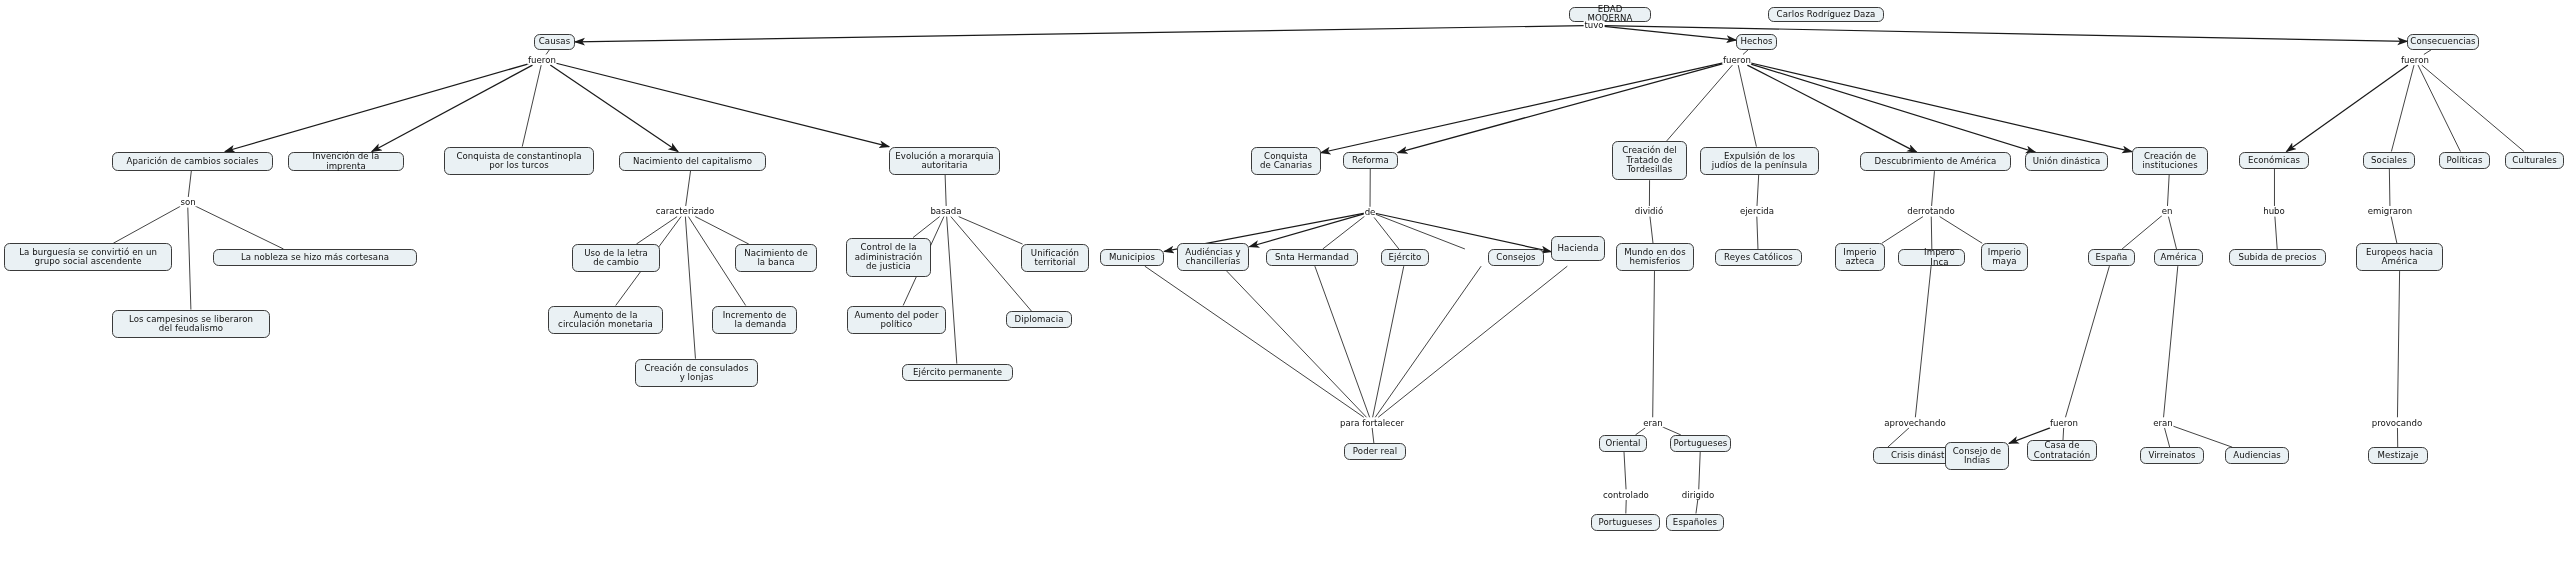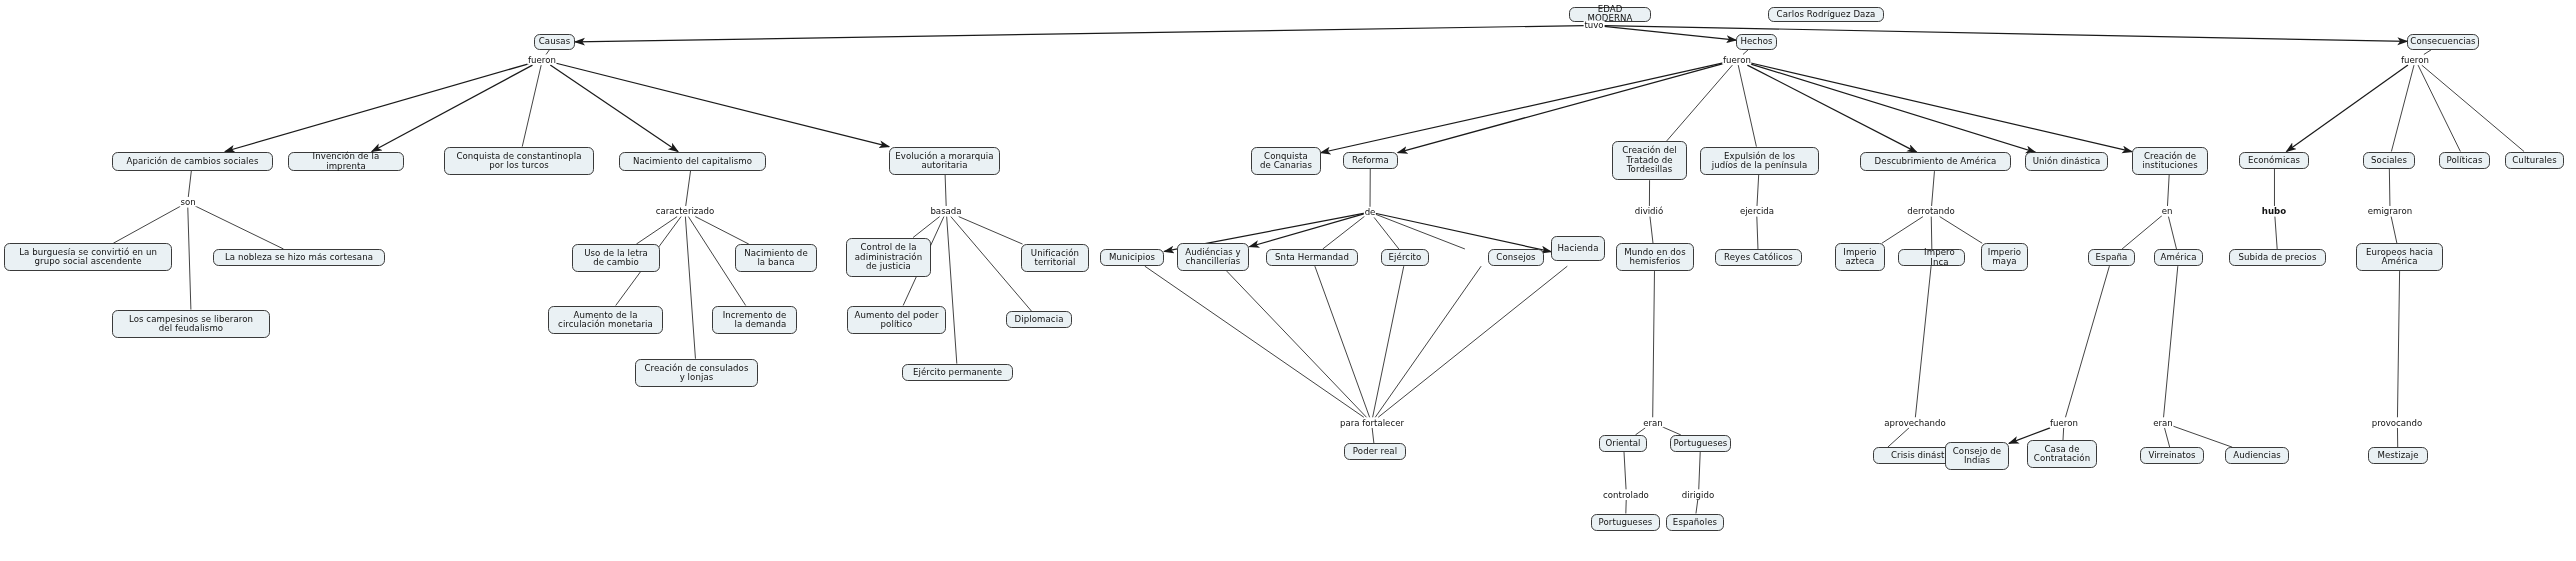--- a/index.html
+++ b/index.html
@@ -159,21 +159,21 @@
       <div class="node" style="left: 2407px; top: 34px; width: 72px; height: 15.6px;">Consecuencias</div>
       <div class="node" style="left: 112px; top: 152px; width: 161px; height: 19px;">Aparición de cambios sociales</div>
       <div class="node" style="left: 288px; top: 152px; width: 116px; height: 19px;">Invención de la imprenta</div>
       <div class="node" style="left: 444px; top: 147px; width: 150px; height: 28px;">Conquista de constantinopla
 por los turcos</div>
       <div class="node" style="left: 619px; top: 152px; width: 147px; height: 19px;">Nacimiento del capitalismo</div>
       <div class="node" style="left: 889px; top: 147px; width: 111px; height: 28px;">Evolución a morarquia
 autoritaria</div>
       <div class="node" style="left: 4.1px; top: 243px; width: 168px; height: 28px;">La burguesía se convirtió en un
 grupo social ascendente</div>
-      <div class="node" style="left: 213px; top: 249px; width: 172px; height: 17px;">La nobleza se hizo más cortesana</div>
+      <div class="node" style="left: 213px; top: 249px; width: 204px; height: 17px;">La nobleza se hizo más cortesana</div>
       <div class="node" style="left: 112px; top: 310px; width: 158px; height: 28px;">Los campesinos se liberaron
 del feudalismo</div>
       <div class="node" style="left: 572px; top: 244px; width: 88px; height: 28px;">Uso de la letra
 de cambio</div>
       <div class="node" style="left: 735px; top: 244px; width: 82px; height: 28px;">Nacimiento de
 la banca</div>
       <div class="node" style="left: 548px; top: 306px; width: 115px; height: 28px;">Aumento de la
 circulación monetaria</div>
       <div class="node" style="left: 712px; top: 306px; width: 85px; height: 28px; text-align: right;">Incremento de
 la demanda</div>
@@ -225,40 +225,40 @@
       <div class="node" style="left: 2356px; top: 243px; width: 87px; height: 28px;">Europeos hacia
 América</div>
       <div class="node" style="left: 1344px; top: 443px; width: 62px; height: 17px;">Poder real</div>
       <div class="node" style="left: 1599px; top: 435px; width: 48px; height: 17px;">Oriental</div>
       <div class="node" style="left: 1670px; top: 435px; width: 61px; height: 17px;">Portugueses</div>
       <div class="node" style="left: 1591px; top: 514px; width: 69px; height: 17px;">Portugueses</div>
       <div class="node" style="left: 1666px; top: 514px; width: 58px; height: 17px;">Españoles</div>
       <div class="node" style="left: 1838px; top: 447px; width: 102px; height: 17px; margin-left: 35px;">Crisis dinástica</div>
       <div class="node" style="left: 1945px; top: 442px; width: 64px; height: 28px;">Consejo de
 Indias</div>
-      <div class="node" style="left: 2027px; top: 440px; width: 70px; height: 28px;">Casa de
+      <div class="node" style="left: 2027px; top: 440px; width: 70px; height: 21px;">Casa de
 Contratación</div>
       <div class="node" style="left: 2140px; top: 447px; width: 64px; height: 17px;">Virreinatos</div>
       <div class="node" style="left: 2225px; top: 447px; width: 64px; height: 17px;">Audiencias</div>
       <div class="node" style="left: 2368px; top: 447px; width: 60px; height: 17px;">Mestizaje</div>
     </div>
   <div id="label-layer">
       <div class="link-label" style="left: 1594px; top: 25.4px;">tuvo</div>
       <div class="link-label" style="left: 542px; top: 60px;">fueron</div>
       <div class="link-label" style="left: 1737px; top: 60px;">fueron</div>
       <div class="link-label" style="left: 2415px; top: 60px;">fueron</div>
       <div class="link-label" style="left: 188px; top: 202px;">son</div>
       <div class="link-label" style="left: 685px; top: 211px;">caracterizado</div>
       <div class="link-label" style="left: 946px; top: 211px;">basada</div>
       <div class="link-label" style="left: 1370px; top: 212px;">de</div>
       <div class="link-label" style="left: 1649px; top: 211px;">dividió</div>
       <div class="link-label" style="left: 1757px; top: 211px;">ejercida</div>
       <div class="link-label" style="left: 1931px; top: 211px;">derrotando</div>
       <div class="link-label" style="left: 2167px; top: 211px;">en</div>
-      <div class="link-label" style="left: 2274px; top: 211px; font-weight: bold;">hubo</div>
+      <div class="link-label" style="left: 2274px; top: 211px;">hubo</div>
       <div class="link-label" style="left: 2390px; top: 211px;">emigraron</div>
       <div class="link-label" style="left: 1372px; top: 423px;">para fortalecer</div>
       <div class="link-label" style="left: 1653px; top: 423px;">eran</div>
       <div class="link-label" style="left: 1626px; top: 495px;">controlado</div>
       <div class="link-label" style="left: 1698px; top: 495px;">dirigido</div>
       <div class="link-label" style="left: 1915px; top: 423px;">aprovechando</div>
       <div class="link-label" style="left: 2064px; top: 423px;">fueron</div>
       <div class="link-label" style="left: 2163px; top: 423px;">eran</div>
       <div class="link-label" style="left: 2397px; top: 423px;">provocando</div>
     </div>

